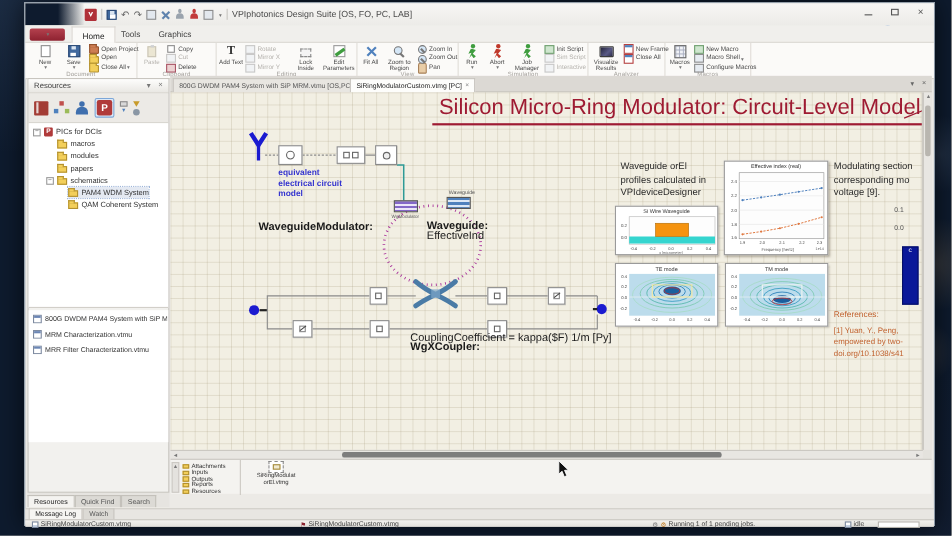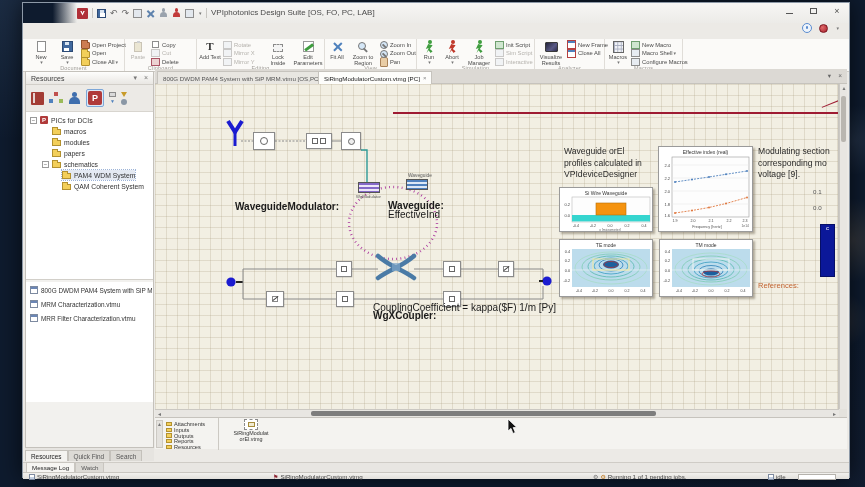--- a/index.html
+++ b/index.html
@@ -199,20 +199,28 @@
       <span class="wb wb-x">×</span>
     </div>
     <div class="tl-shadow"></div>
   </div>
   <div class="tray2">
     <span class="target"></span>
     <span class="reddot"></span>
     <span class="dd">▾</span>
   </div>
 
+  <div class="tabrow">
+    <div class="filepill">
+        <span class="dd">▾</span>
+      </div>
+    <div class="rtab active" style="left:42px">Home</div>
+    <div class="rtab" style="left:78px">Tools</div>
+    <div class="rtab" style="left:112px">Graphics</div>
+  </div>
 
   <div class="ribbon">
 
     <div class="rgroup" style="left:0;width:102px">
       <div class="rb" style="left:6px;width:24px">
           <span class="ih">
             <span class="ic pg"></span>
           </span>
           <span>New</span>
           <span class="dd">▾</span>
@@ -541,20 +549,21 @@
       <div class="ctab active" style="left:163px">
           <span>SiRingModulatorCustom.vtmg [PC]</span>
           <span class="cx">×</span>
         </div>
       <span class="panectl" style="right:16px">▾</span>
       <span class="panectl" style="right:5px">×</span>
     </div>
 
     <div class="draw">
 
+      <div class="ctitle">Silicon Micro-Ring Modulator: Circuit-Level Model</div>
       <div class="cunderline"></div>
       <div class="cswoosh"></div>
 
       <svg class="abs" style="left:0;top:0" width="684" height="325" xmlns="http://www.w3.org/2000/svg">
 
         <path d="M73,37 L80,48 L87,37" stroke="#1b1bd0" stroke-width="4" fill="none"></path>
         <line x1="80" y1="48" x2="80" y2="62" stroke="#1b1bd0" stroke-width="3"></line>
         <line x1="86" y1="57" x2="98" y2="57" stroke="#8a8a8a" stroke-width="1" stroke-dasharray="2,1.5"></line>
         <line x1="120" y1="57" x2="151" y2="57" stroke="#8a8a8a" stroke-width="1" stroke-dasharray="2,1.5"></line>
         <line x1="177" y1="57" x2="186" y2="57" stroke="#8a8a8a" stroke-width="1"></line>
@@ -609,39 +618,49 @@
       <div class="blk" style="left:111px;top:207px;width:18px;height:16px">
           <span class="bi diag"></span>
         </div>
       <div class="blk" style="left:181px;top:207px;width:18px;height:16px">
           <span class="bi"></span>
         </div>
       <div class="blk" style="left:288px;top:207px;width:18px;height:16px">
           <span class="bi"></span>
         </div>
 
+      <div class="ann blue" style="left:98px;top:68px">
+        <div>equivalent</div>
+        <div>electrical circuit</div>
+        <div>model</div>
+      </div>
       <div class="ann b" style="left:80px;top:117px">WaveguideModulator:</div>
       <div class="ann b" style="left:233px;top:116px">Waveguide:</div>
       <div class="ann" style="left:233px;top:125px">EffectiveInd</div>
       <div class="ann b" style="left:218px;top:226px">WgXCoupler:</div>
       <div class="ann" style="left:218px;top:218px">CouplingCoefficient = kappa($F) 1/m [Py]</div>
       <div class="ann" style="left:409px;top:62px;font-size:8.6px;line-height:1.35;color:#2b2b2b">
         <div>Waveguide orEl</div>
         <div>profiles calculated in</div>
         <div>VPIdeviceDesigner</div>
       </div>
       <div class="ann" style="left:603px;top:62px;font-size:8.6px;line-height:1.35;color:#2b2b2b">
         <div>Modulating section</div>
         <div>corresponding mo</div>
         <div>voltage [9].</div>
       </div>
       <div class="cutval" style="left:658px;top:104px">0.1</div>
       <div class="cutval" style="left:658px;top:120px">0.0</div>
       <div class="colorbar" style="left:665px;top:140px"><span>c</span></div>
       <div class="refs" style="left:603px;top:196px">References:</div>
+      <div class="refs" style="left:603px;top:212px;font-size:7.2px;line-height:1.45">
+        <div>[1] Yuan, Y., Peng,</div>
+        <div>empowered by two-</div>
+        <div>doi.org/10.1038/s41</div>
+      </div>
 
       <div class="fig" style="left:404px;top:103px;width:94px;height:45px">
         <div class="figtitle">Si Wire Waveguide</div>
         <svg width="92" height="35" viewBox="0 0 92 35" xmlns="http://www.w3.org/2000/svg">
           <rect x="12" y="1" width="78" height="25" fill="#fdfdfd" stroke="#bbb" stroke-width="0.6"></rect>
           <rect x="12" y="19" width="78" height="6.4" fill="#35d5cf"></rect>
           <rect x="36" y="7" width="30" height="12" fill="#f5930f" stroke="#b56f08" stroke-width="0.6"></rect>
           <text x="10" y="10" font-size="4" fill="#444" text-anchor="end">0.2</text>
           <text x="10" y="21" font-size="4" fill="#444" text-anchor="end">0.0</text>
           <text x="16" y="31" font-size="3.6" fill="#444" text-anchor="middle">-0.4</text>

